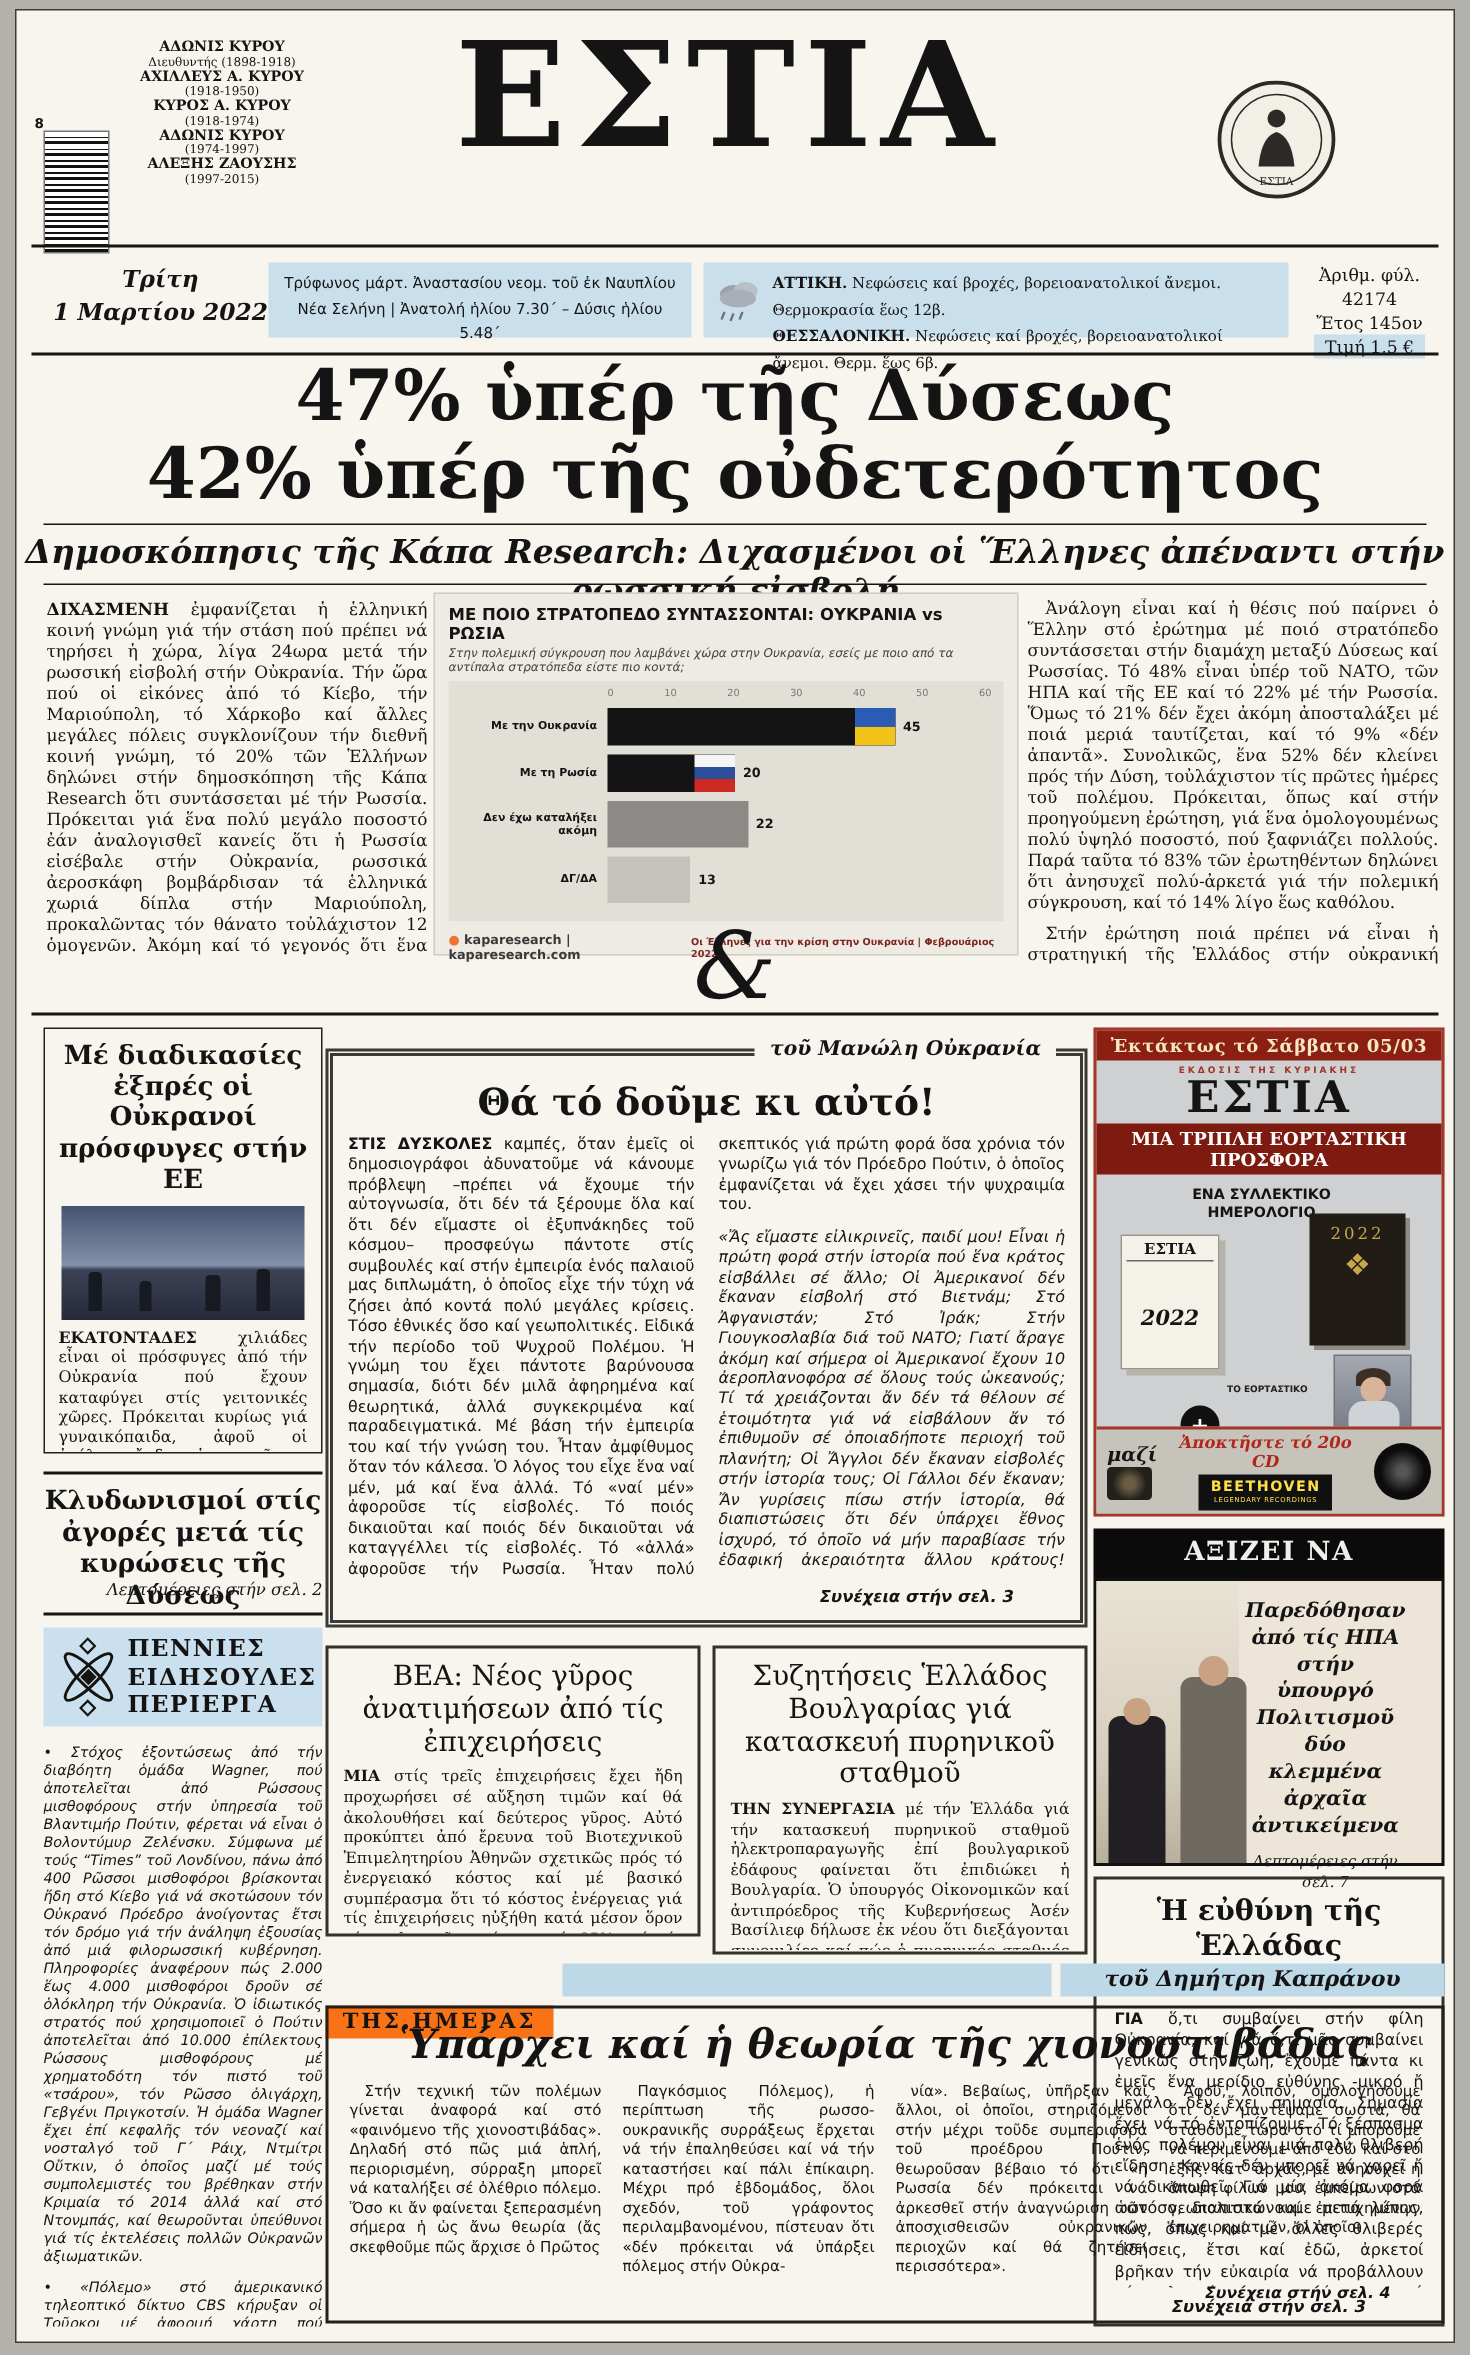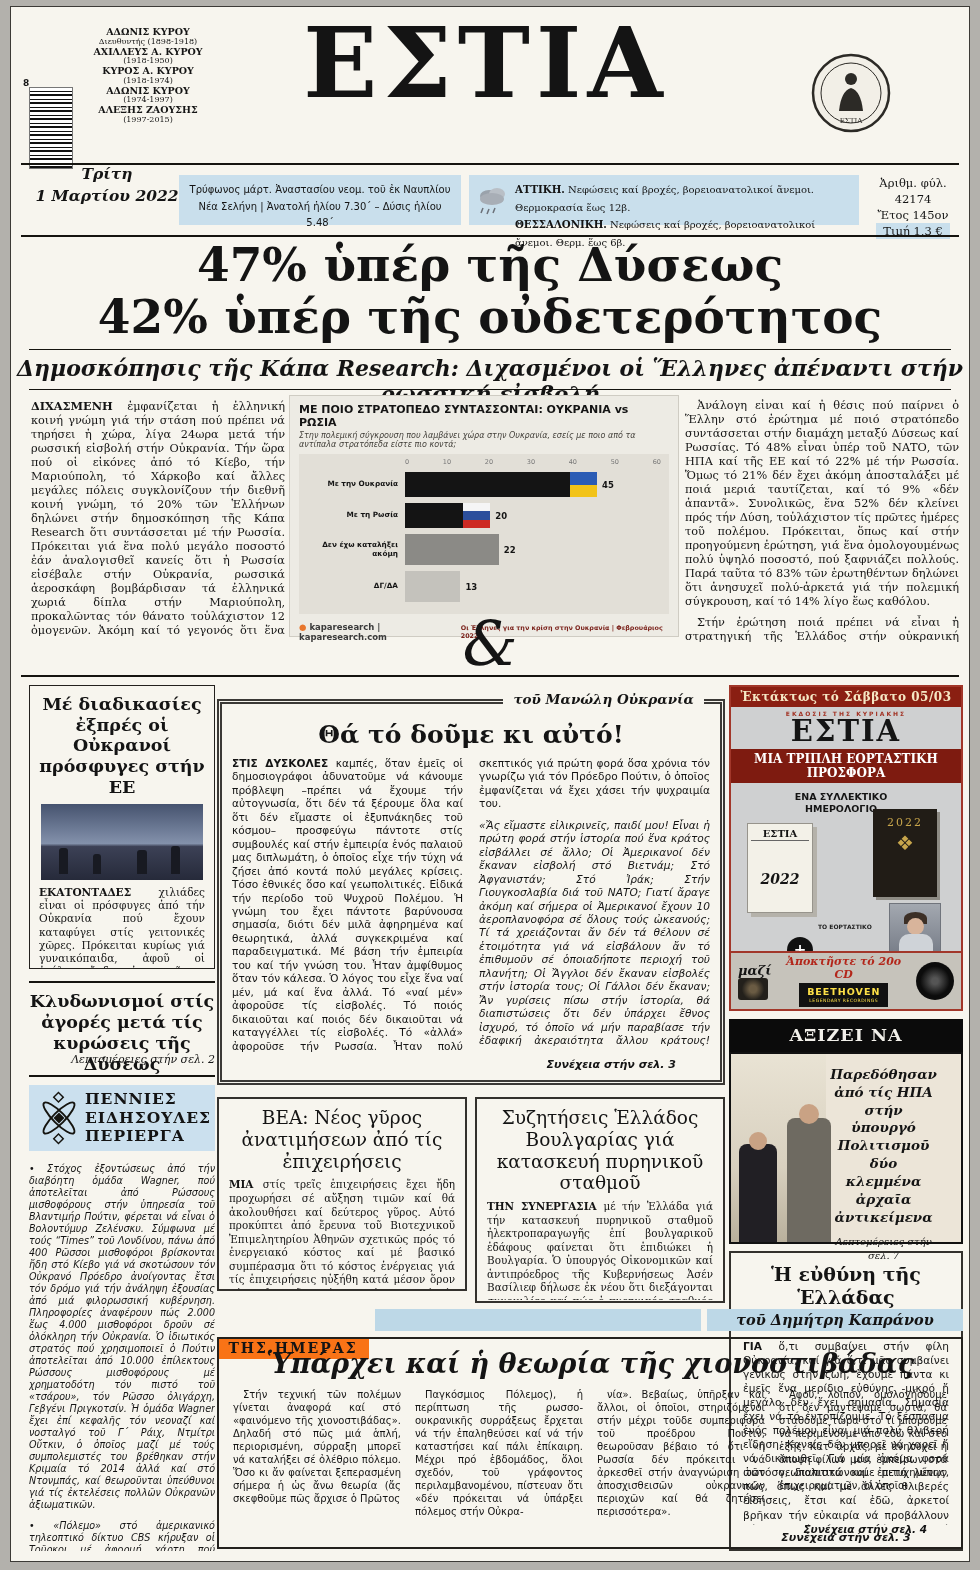--- a/index.html
+++ b/index.html
@@ -20,21 +20,21 @@
   .founders{left:64px;top:20px;width:146px;text-align:center;line-height:1.12;}
   .founders .fname{font-weight:bold;font-size:9.5px;}
   .founders .fnote{font-size:8px;}
   .brand{left:190px;top:8px;width:570px;text-align:center;font-weight:bold;font-size:97px;
          line-height:1;letter-spacing:6px;}
   .brand-sub{left:190px;top:116px;width:570px;text-align:center;font-weight:bold;font-size:14.5px;
          letter-spacing:7px;}
   .emblem{left:800px;top:46px;width:80px;height:80px;}
 
   
-  .datebk{left:24px;top:156px;width:144px;text-align:center;font-style:italic;font-weight:bold;
+  .datebk{left:24px;top:168px;width:144px;text-align:center;font-style:italic;font-weight:bold;
           font-size:15.5px;line-height:1.45;}
   .bluebox{background:#c9dfec;}
   .saints{left:168px;top:168px;width:282px;height:50px;padding:7px 8px;text-align:center;
           font-family:"DejaVu Sans","Liberation Sans",sans-serif;font-size:10px;line-height:1.65;}
   .wx{left:458px;top:168px;width:390px;height:50px;padding:6px 8px 6px 46px;font-size:10px;line-height:1.75;}
   .wx b{font-size:10.2px;}
   .wxicon{left:464px;top:176px;width:34px;height:34px;}
   .issue{left:852px;top:168px;width:100px;text-align:center;font-size:11.5px;line-height:1.4;}
   .pricechip{display:inline-block;background:#c9dfec;padding:0 7px;}
 
@@ -233,21 +233,21 @@
     <ellipse cx="14" cy="13" rx="9" ry="6" fill="#9aa2ab"></ellipse>
     <ellipse cx="22" cy="11" rx="8" ry="6" fill="#b9bfc6"></ellipse>
     <ellipse cx="17" cy="16" rx="12" ry="6" fill="#a8aeb6"></ellipse>
     <line x1="8" y1="25" x2="6" y2="30" stroke="#6b7078" stroke-width="1.5"></line>
     <line x1="14" y1="26" x2="12" y2="31" stroke="#6b7078" stroke-width="1.5"></line>
     <line x1="20" y1="25" x2="18" y2="30" stroke="#6b7078" stroke-width="1.5"></line>
   </svg>
   <div class="abs issue">
     <div>Ἀριθμ. φύλ. 42174</div>
     <div>Ἔτος 145ον</div>
-    <div class="pricechip">Τιμή 1,3 €</div>
+    <div class="pricechip">Τιμή 1,5 €</div>
   </div>
 
   <div class="rule" style="left:10px;right:10px;top:228px;height:2px;"></div>
 
   <div class="abs h1" style="top:234px;">47% ὑπέρ τῆς Δύσεως</div>
   <div class="abs h1" style="top:286px;">42% ὑπέρ τῆς οὐδετερότητος</div>
   <div class="rule" style="left:18px;right:18px;top:342px;height:1px;"></div>
   <div class="abs subhead" style="top:348px;font-weight:bold;">Δημοσκόπησις τῆς Κάπα Research: Διχασμένοι οἱ Ἕλληνες ἀπέναντι στήν ρωσσική εἰσβολή</div>
   <div class="rule" style="left:18px;right:18px;top:382px;height:1px;"></div>
 

